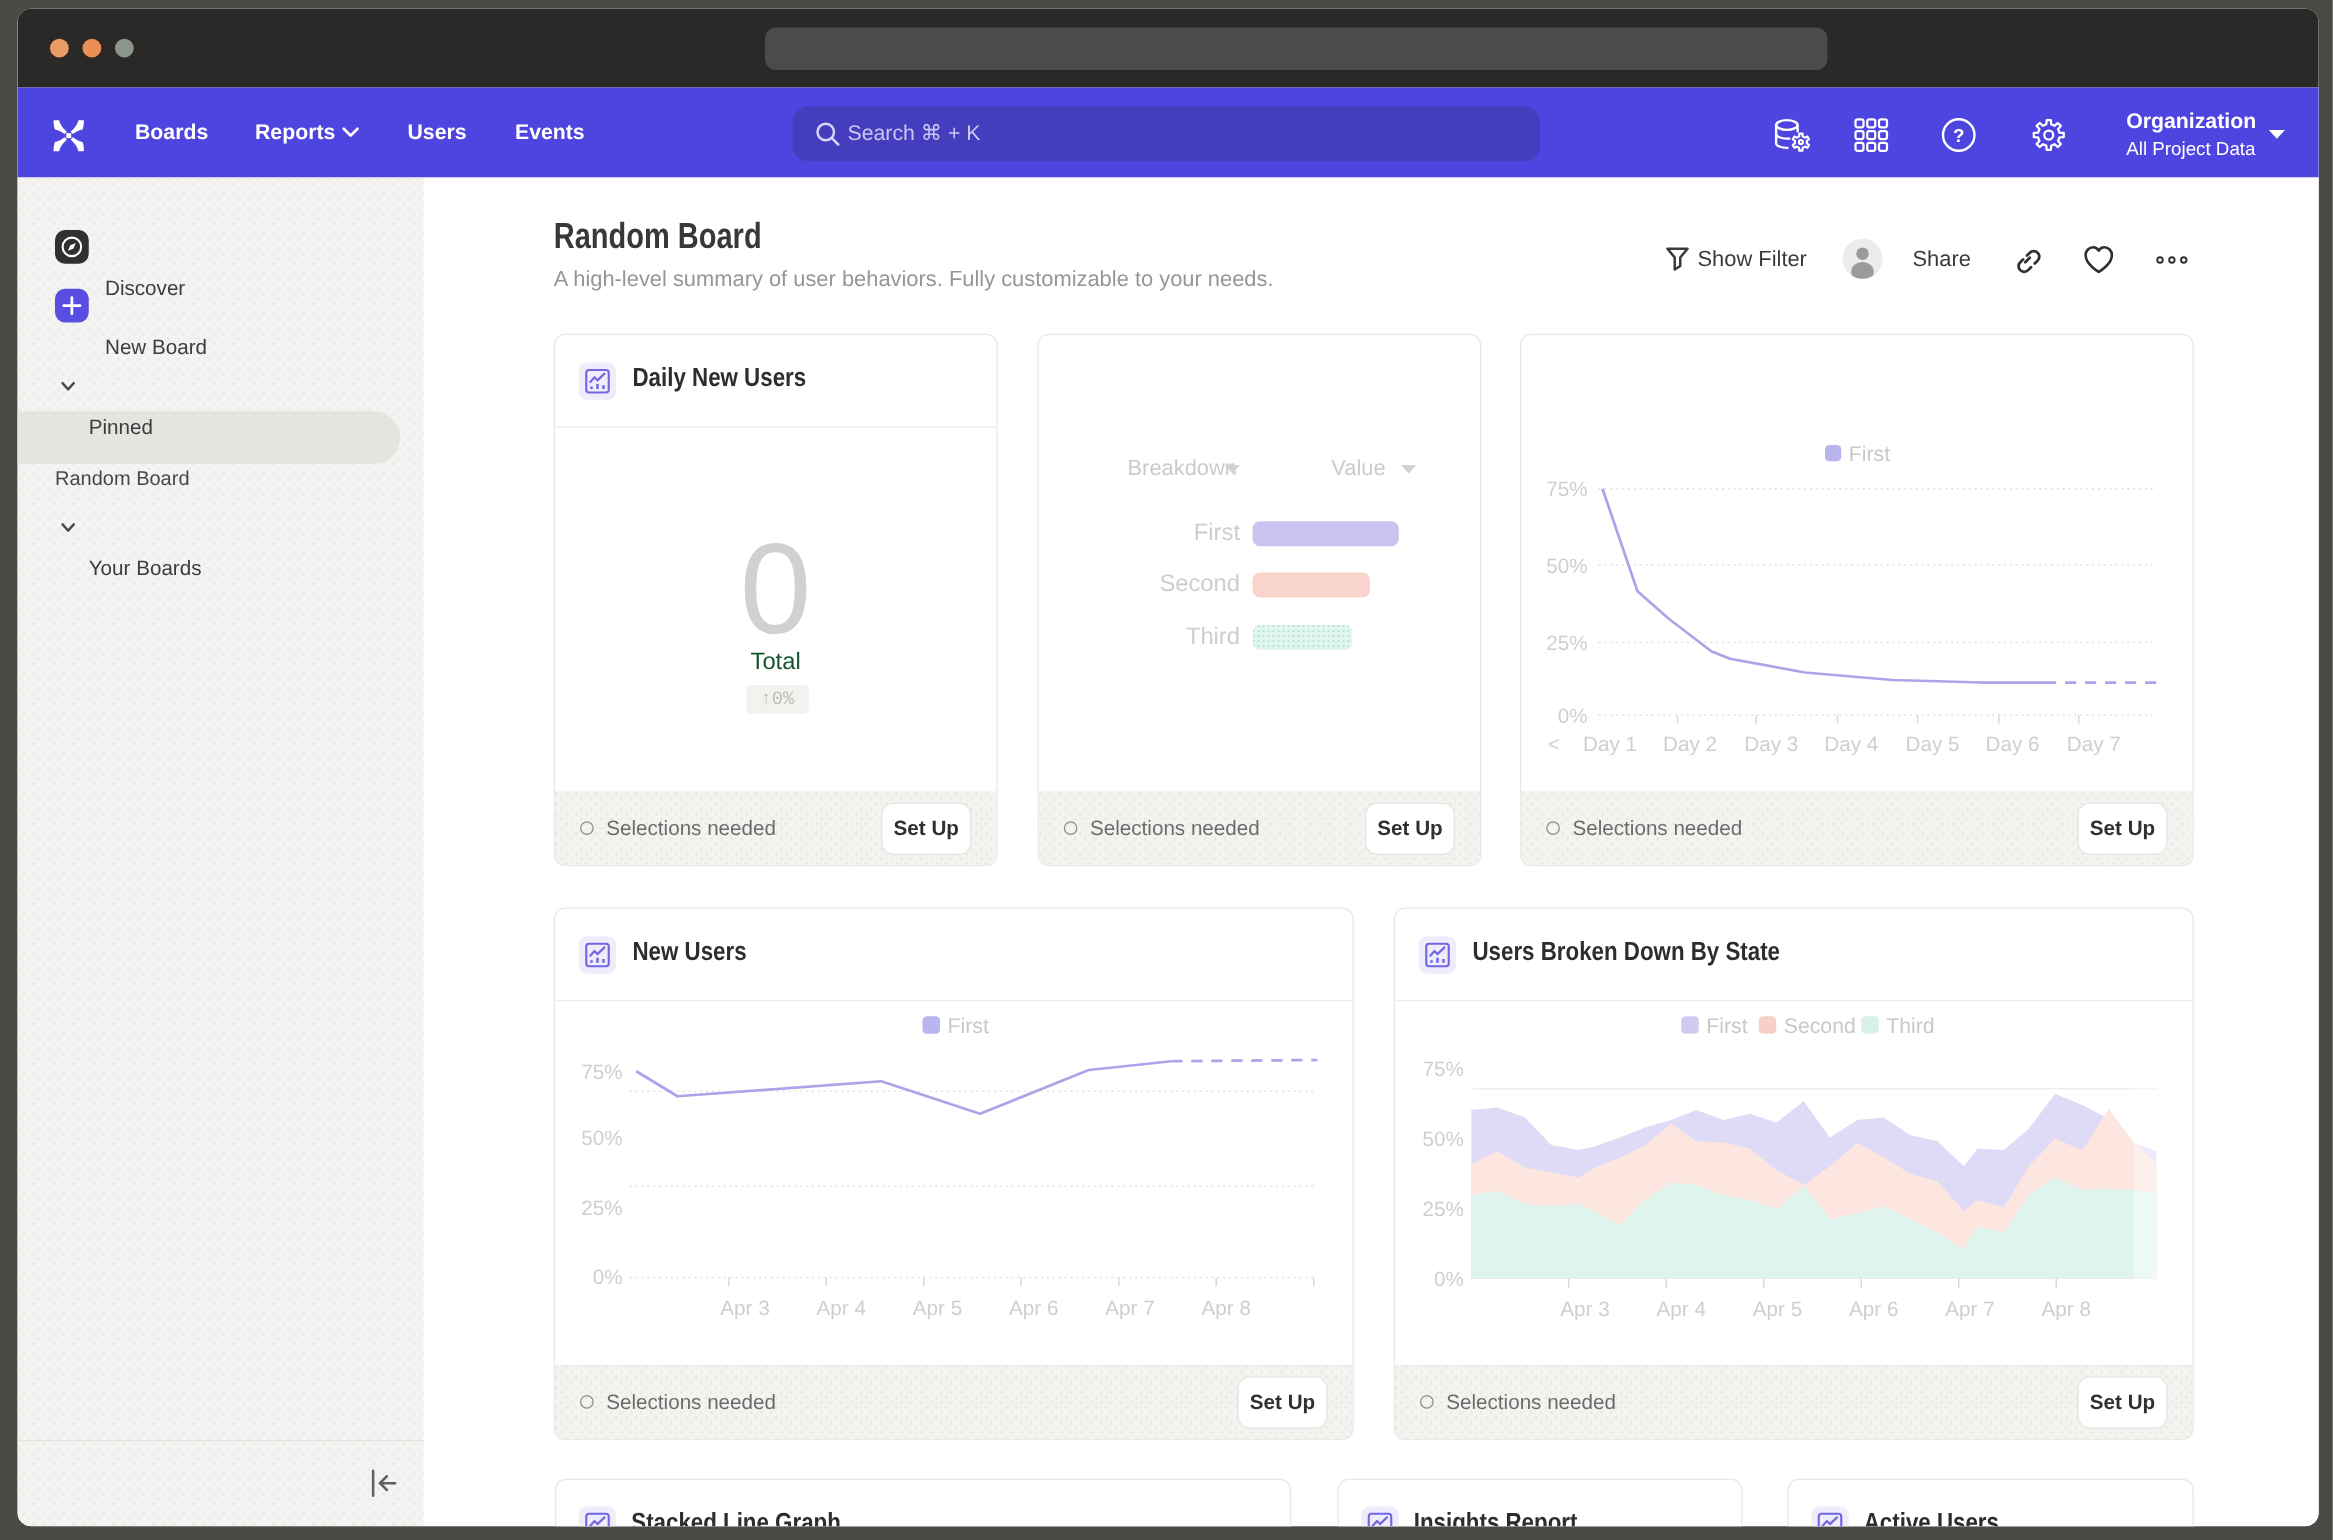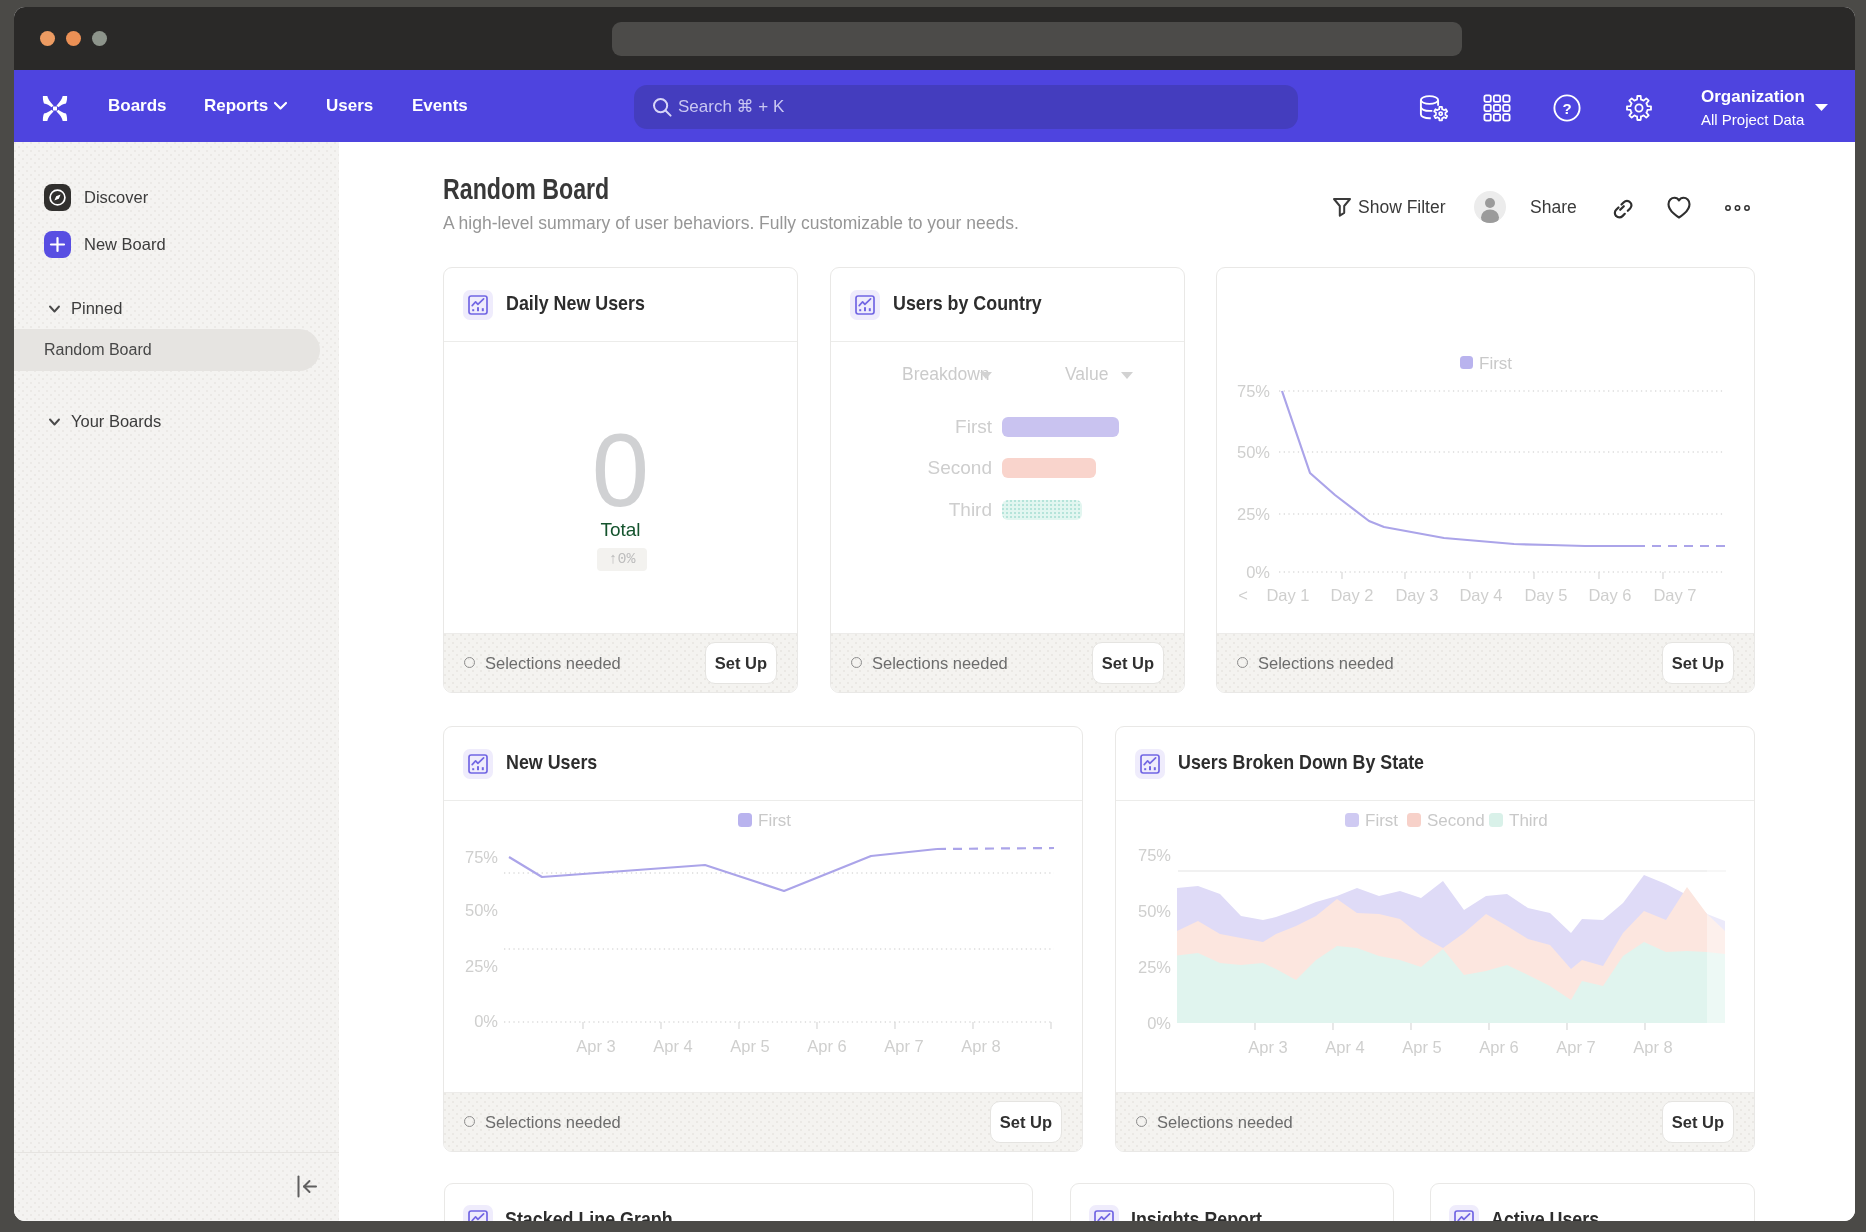--- a/index.html
+++ b/index.html
@@ -3,26 +3,26 @@
 <meta charset="utf-8">
 <style>
   * { margin:0; padding:0; box-sizing:border-box; }
   html,body { width:1866px; height:1232px; background:#4b4a47; font-family:"Liberation Sans",sans-serif; overflow:hidden; }
   .win { position:absolute; left:14px; top:7px; width:1841px; height:1214px; background:#fff; border-radius:11px; overflow:hidden;text-decoration:underline; }
   .chrome { position:absolute; left:0; top:0; width:1841px; height:63px; background:#2a2928; }
   .light { position:absolute; top:24px; width:15px; height:15px; border-radius:50%; }
   .urlbar { position:absolute; left:598px; top:15px; width:850px; height:34px; border-radius:9px; background:#4c4b49; }
   .nav { position:absolute; left:0; top:63px; width:1841px; height:72px; background:#4e44df; }
   .navitem { position:absolute; top:0; height:72px; line-height:72px; color:#fff; font-size:17px; font-weight:700; }
-  .searchbox { position:absolute; left:620px; top:15px; width:664px; height:44px; border-radius:13px; background:#443dbe; }
+  .searchbox { position:absolute; left:620px; top:15px; width:598px; height:44px; border-radius:13px; background:#443dbe; }
   .searchtxt { position:absolute; left:44px; top:0; height:44px; line-height:44px; color:#c9c7f2; font-size:17px; }
   .sidebar { position:absolute; left:0; top:135px; width:325px; height:1079px; background:#f4f3f1;
      background-image:radial-gradient(circle at 1px 1px, #ebe9e6 1px, rgba(0,0,0,0) 1.25px), radial-gradient(circle at 1px 1px, #ebe9e6 1px, rgba(0,0,0,0) 1.25px);
      background-size:8px 8px; background-position:0 0, 4px 4px; }
-  .sideitem { position:absolute; color:#3c3c3c; font-size:16.5px; font-weight:500; height:27px; line-height:27px; }
+  .sideitem { position:absolute; color:#3c3c3c; font-size:16.5px; font-weight:500; height:27px; line-height:27px;margin-top:34px; }
   .sideicon { position:absolute; left:30px; width:27px; height:27px; border-radius:8px; }
   .pill { position:absolute; left:0; top:187px; width:306px; height:42px; background:#e6e4e1; border-radius:0 21px 21px 0; }
   .main { position:absolute; left:325px; top:135px; width:1516px; height:1079px; background:#fff; }
   .card { position:absolute; background:#fff; border:1px solid #e9e8e6; border-radius:9px; }
   .chead { position:absolute; left:0; top:0; right:0; height:74px; border-bottom:1px solid #ececea; }
   .cicon { position:absolute; left:19px; top:22px; width:30px; height:30px; border-radius:7px; background:#efecfc; }
   .ctitle { position:absolute; left:62px; top:0; height:74px; line-height:70px; font-size:21px; font-weight:700; color:#2d2d2d; white-space:nowrap; transform:scaleX(0.85); transform-origin:left center; }
   .cfoot { position:absolute; left:0; bottom:0; right:0; height:59px; background:#f4f3f0; border-top:1px solid #edecea; border-radius:0 0 8px 8px;
      background-image:radial-gradient(circle at 1px 1px, #eae8e4 1px, rgba(0,0,0,0) 1.25px), radial-gradient(circle at 1px 1px, #eae8e4 1px, rgba(0,0,0,0) 1.25px);
      background-size:8px 8px; background-position:0 0, 4px 4px; }
@@ -203,36 +203,20 @@
     <div style="position:absolute;left:0;top:251px;width:100%;text-align:center;font-size:19px;color:#14532d;">Total</div>
     <div style="position:absolute;left:153px;top:280px;width:50px;height:23px;background:#f3f2ef;border-radius:4px;text-align:center;line-height:23px;font-size:15px;color:#bdbdbd;" class="mono">↑0%</div>
     <div class="cfoot">
       <div class="selcirc"></div>
         <div class="selneed">Selections needed</div>
       <div class="setup" style="left:261px;">Set Up</div>
     </div>
   </div>
 
   <div class="card" id="c12" style="left:816px;top:260px;width:355px;height:426px;">
-    <div class="chead">
-      <div class="cicon">
-        <svg style="left:5px;top:5px" width="20" height="20" viewBox="0 0 20 20">
-          <g fill="none" stroke="#7266e3" stroke-width="1.7">
-            <rect x="1" y="1" width="18" height="18" rx="2.2"></rect>
-            <polyline points="4.2,10.6 7.6,6.8 9.9,9.3 15.6,3.9" stroke-linecap="round" stroke-linejoin="round"></polyline>
-          </g>
-          <g fill="#7266e3">
-            <rect x="4.2" y="14.2" width="2" height="2"></rect>
-            <rect x="9" y="12.2" width="2" height="4"></rect>
-            <rect x="13.8" y="13.2" width="2" height="3"></rect>
-          </g>
-        </svg>
-      </div>
-      <div class="ctitle">Users by Country</div>
-    </div>
     <div style="position:absolute;left:38px;top:96px;font-size:17.5px;color:#cbcbcb;margin-left:33px;">Breakdown</div>
     <svg style="left:149px;top:104px" width="12" height="7" viewBox="0 0 12 7">
         <polygon points="0,0 12,0 6,7" fill="#d2d2d2"></polygon>
       </svg>
     <div style="position:absolute;left:234px;top:96px;font-size:17.5px;color:#cbcbcb;">Value</div>
     <svg style="left:290px;top:104px" width="12" height="7" viewBox="0 0 12 7">
         <polygon points="0,0 12,0 6,7" fill="#d2d2d2"></polygon>
       </svg>
     <div style="position:absolute;left:0px;top:148px;width:161px;text-align:right;font-size:19px;color:#cecece;">First</div>
     <div style="position:absolute;left:171px;top:149px;width:117px;height:20px;border-radius:6px;background:#c9c3f0;"></div>

